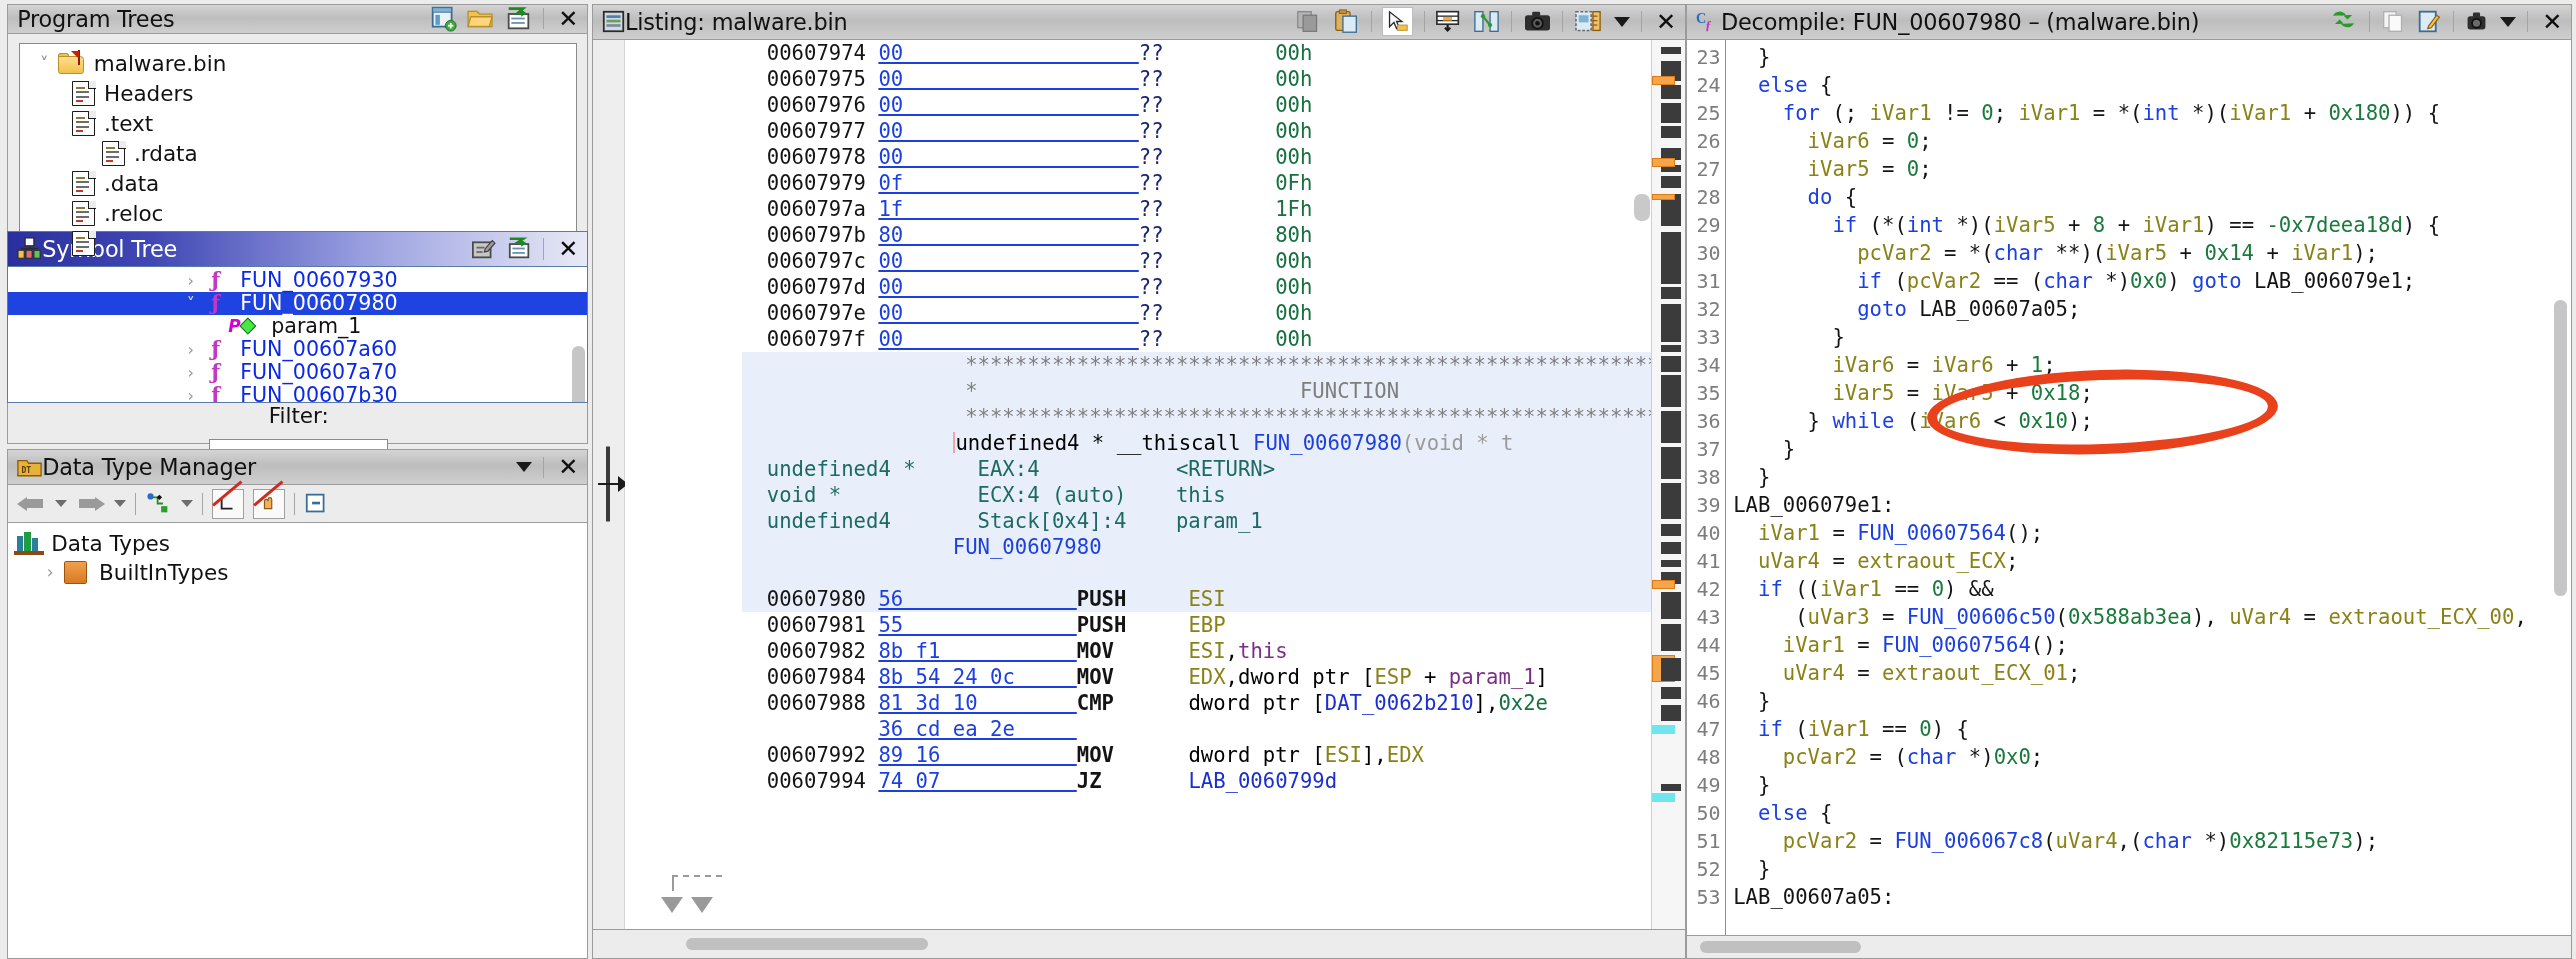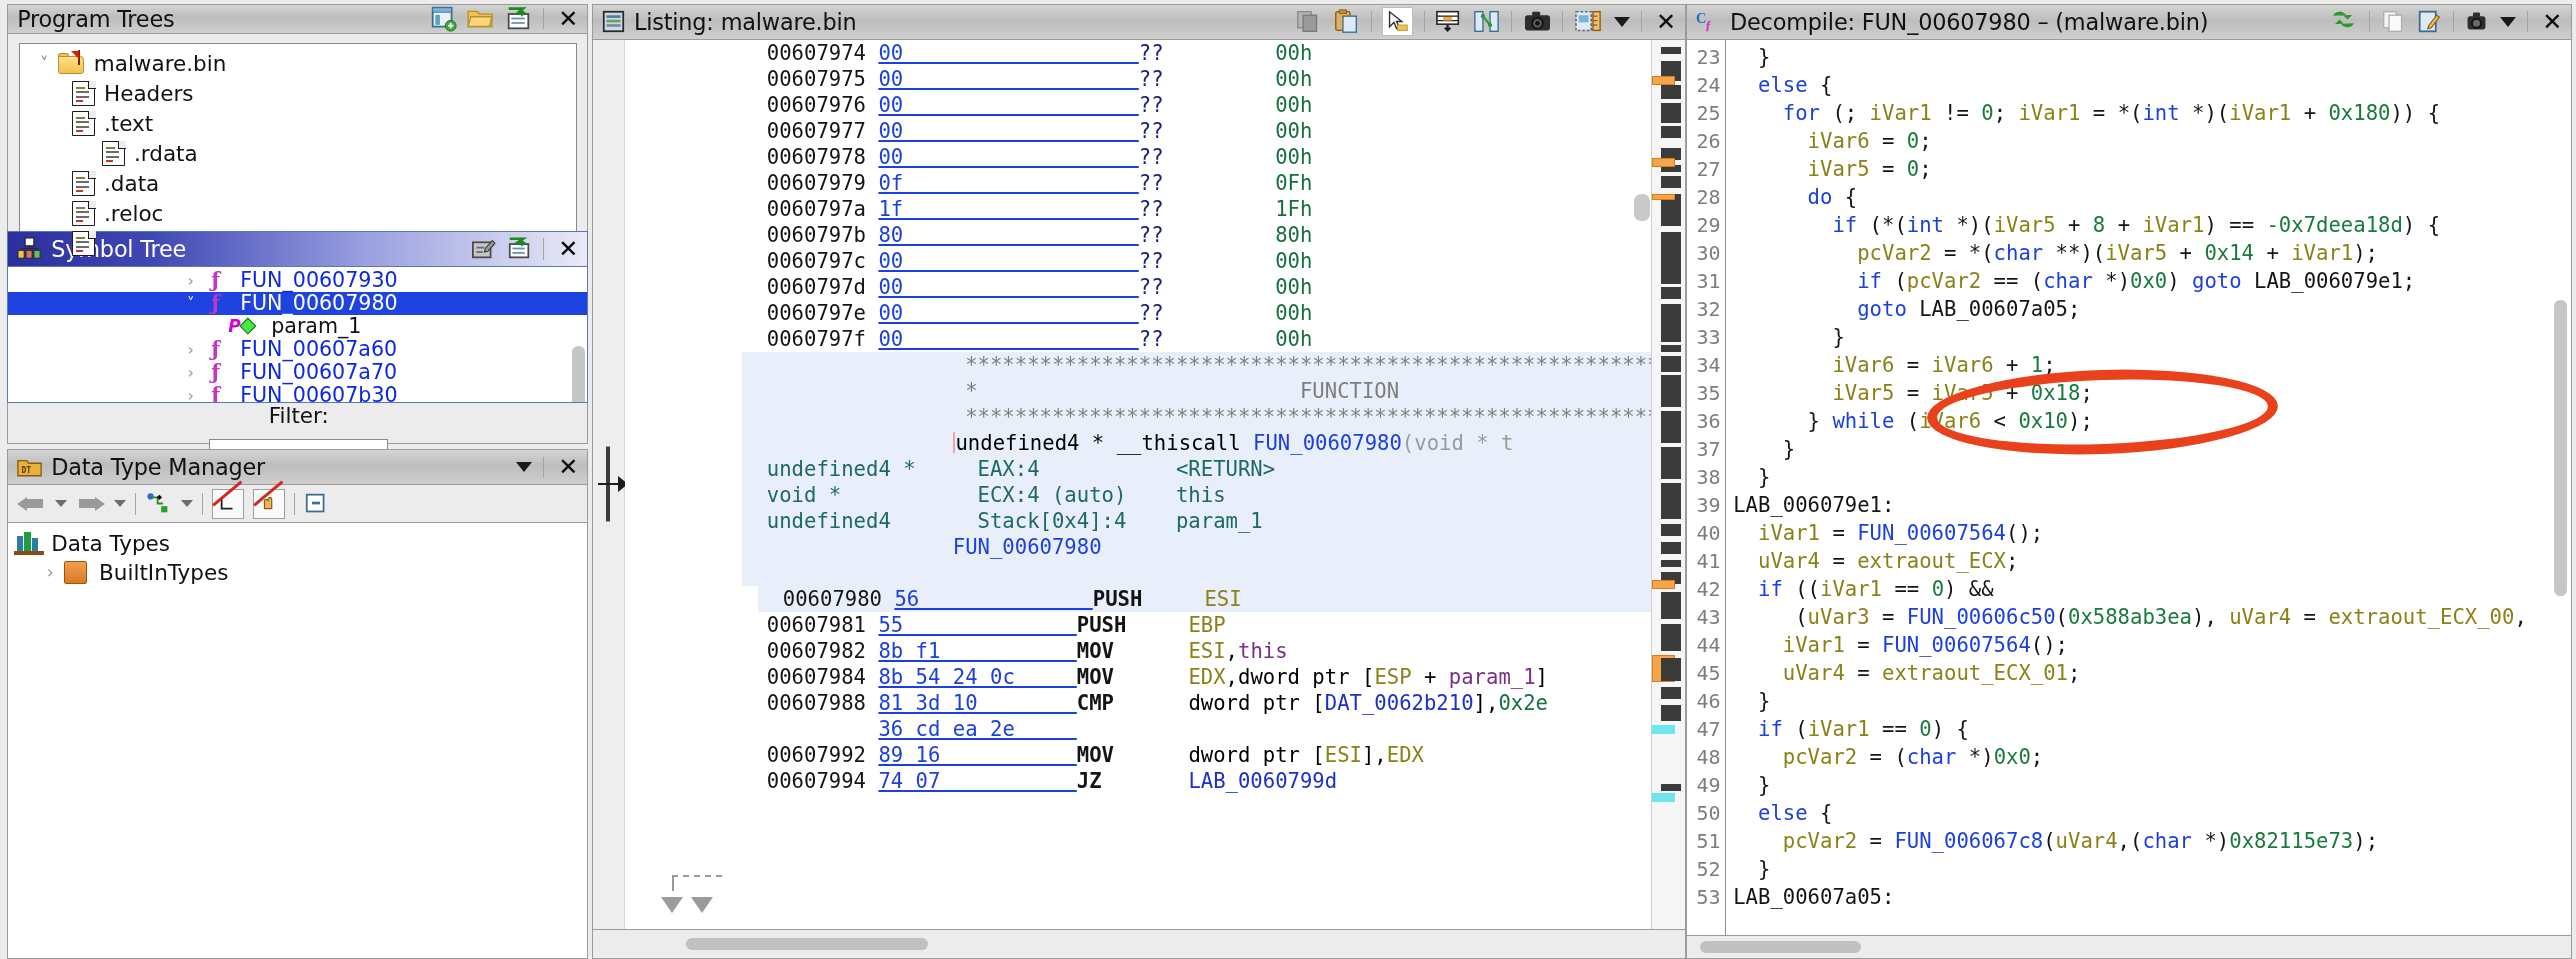--- a/index.html
+++ b/index.html
@@ -11,21 +11,21 @@
   }
   .app { position: relative; width: 2576px; height: 959px; display: flex; }
 
   
   .panel { background: #ececec; display: flex; flex-direction: column; }
   .titlebar {
     height: 36px; display: flex; align-items: center;
     padding: 0 5.4px 0 9px;
     border: 0.9px solid #9b9b9b;
     background: linear-gradient(to bottom, #d4d4d4 0%, #bdbdbd 45%, #cfcfcf 100%);
-    font-size: 22.4px; color: #111; white-space: nowrap; gap: 9px;
+    font-size: 22.4px; color: #111; white-space: nowrap; 
   }
   .titlebar.active {
     background: linear-gradient(to right, #2a2f9e 0%, #4048b5 25%, #9aa0e0 62%, #e9eaf6 100%);
     color: #fff;
   }
   .titlebar .ttl { flex: 0 0 auto; font-size: 22.4px; letter-spacing: -0.2px; }
   .titlebar .spacer { flex: 1 1 auto; }
   .tbicons { display: flex; align-items: center; gap: 10.8px; }
   .tbsep { width: 0.9px; height: 21.5px; background: #a4a4a4; }
   .ic { display: inline-block; line-height: 0; }
@@ -162,21 +162,21 @@
   .hexv { color: #16703f; }
   .mnem { color: #141414; font-weight: bold; }
   .reg  { color: #8a8217; }
   .kw2  { color: #7a2f87; }
   .lab  { color: #1b2fd0; }
   .star { color: #7e7e7e; }
   .tealt{ color: #1c6a63; }
   .fname{ color: #1b3fe0; }
   .dimp { color: #9a9a9a; }
   .cursorbar { display:inline-block; width:2.7px; height:21.5px; background:#f0a6a6; vertical-align:-3.6px; }
-  .selrow { background: #e8effa; margin-left: 16px; }
+  .selrow { background: #e8effa; }
 
   .navmargin { width: 34px; flex: 0 0 auto; background: #f6f6f6; border-left: 0.9px solid #cfcfcf;
                position: relative; }
   .navmargin .blk { position: absolute; left: 9px; width: 20px; background: #3b3b3b; }
   .navmargin .oj { position: absolute; left: 0px; width: 23px; height: 9px;
                    background: #f5a54a; border: 1.8px solid #e07a14; }
   .navmargin .cy { position: absolute; left: 0px; width: 23px; height: 9px; background: #6fe6ee; }
   .navmargin .thumb { position: absolute; left: -18px; width: 16px; height: 27px;
                       background: #c9c9c9; border-radius: 7.2px; }
   .hscroll-wrap { height: 29px; background: #ececec; border: 0.9px solid #9b9b9b; border-top: none;

